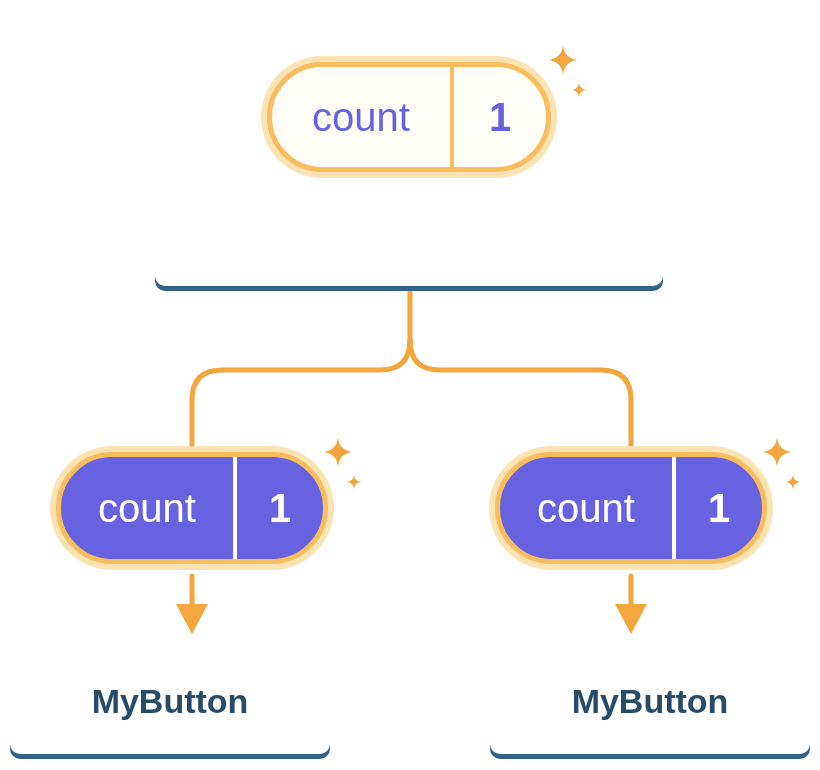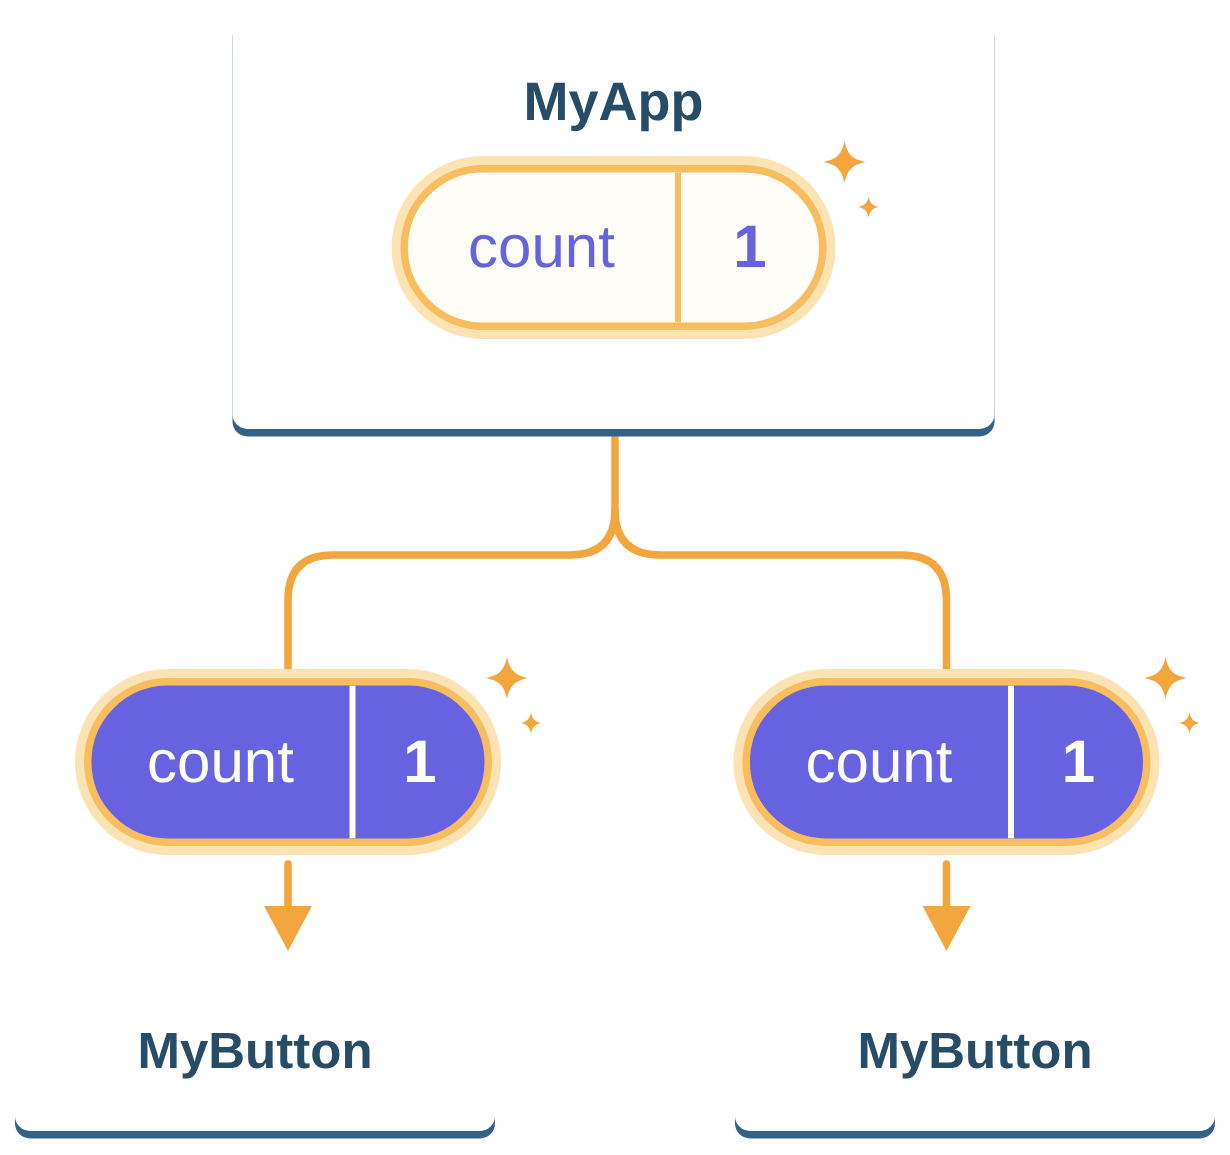--- a/index.html
+++ b/index.html
@@ -144,21 +144,20 @@
       <path class="line" d="M192 576 L192 606"></path>
       <polygon class="arrowhead" points="176,604 208,604 192,634"></polygon>
     </g>
     <g>
       <path class="line" d="M631 576 L631 606"></path>
       <polygon class="arrowhead" points="615,604 647,604 631,634"></polygon>
     </g>
   </svg>
 
   <div class="card app-card">
-    <div class="card-title">MyApp</div>
     <div class="pill-wrap root">
       <div class="pill light">
         <span class="cell name">count</span>
         <span class="divider"></span>
         <span class="cell value">1</span>
       </div>
       <svg class="sparkles" viewBox="0 0 44 66" aria-hidden="true">
         <path d="M16 2 C17.8 10.8 21.2 14.2 30 16 C21.2 17.8 17.8 21.2 16 30 C14.2 21.2 10.8 17.8 2 16 C10.8 14.2 14.2 10.8 16 2 Z"></path>
         <path d="M16 2 C17.8 10.8 21.2 14.2 30 16 C21.2 17.8 17.8 21.2 16 30 C14.2 21.2 10.8 17.8 2 16 C10.8 14.2 14.2 10.8 16 2 Z" transform="translate(24 38) scale(0.5)"></path>
       </svg>

